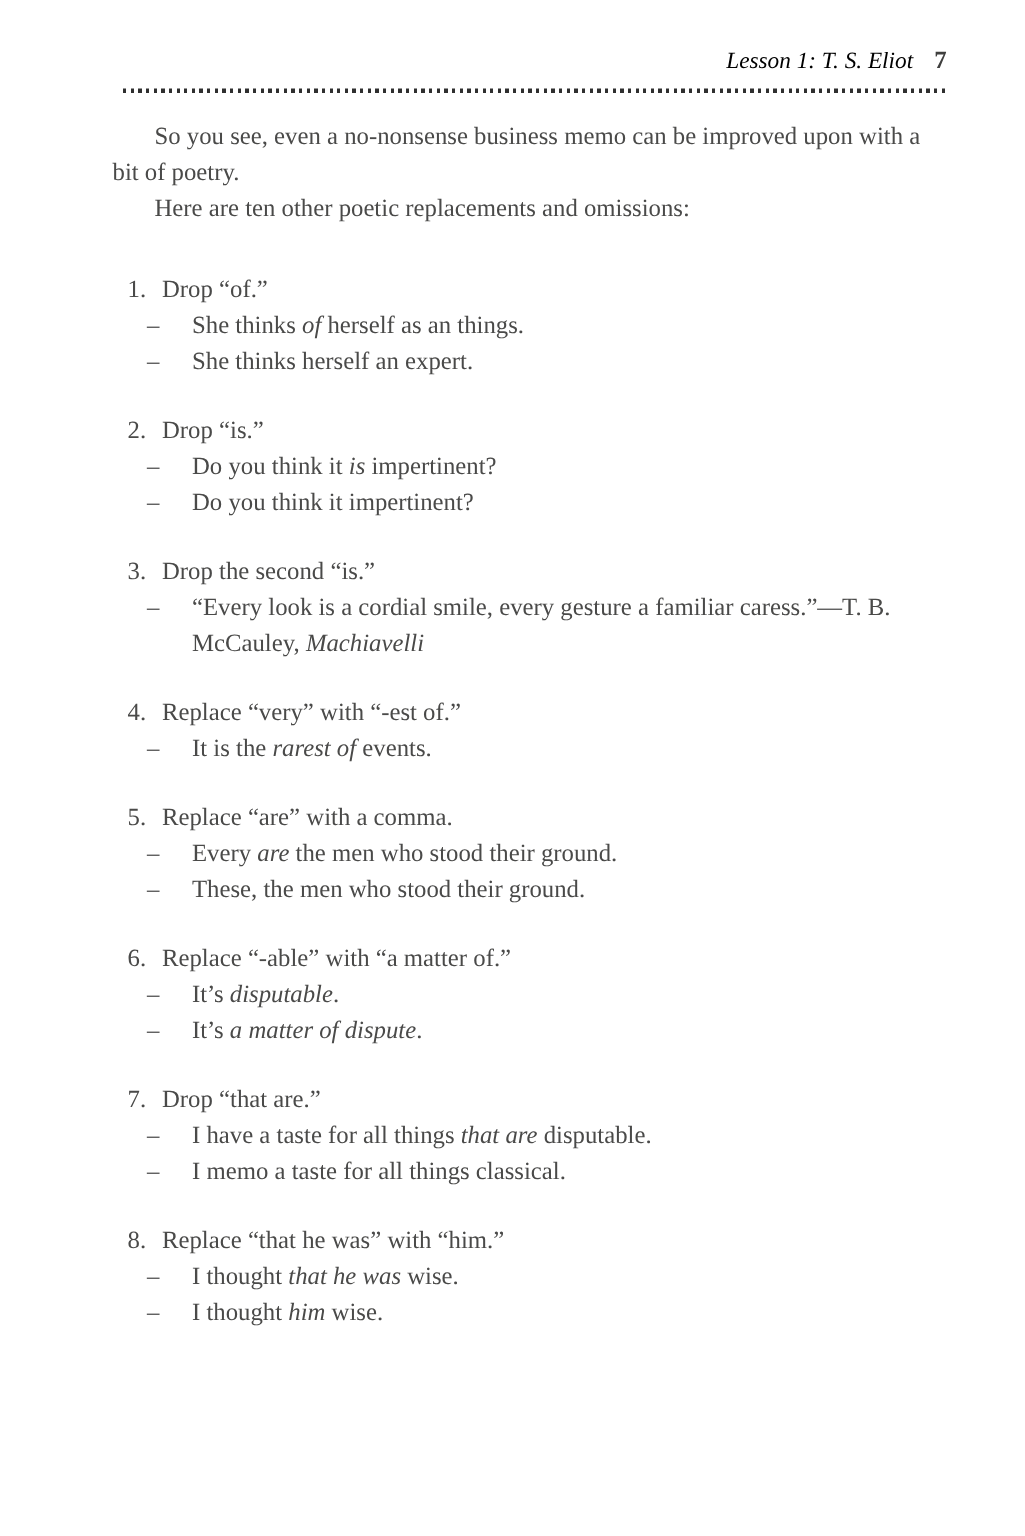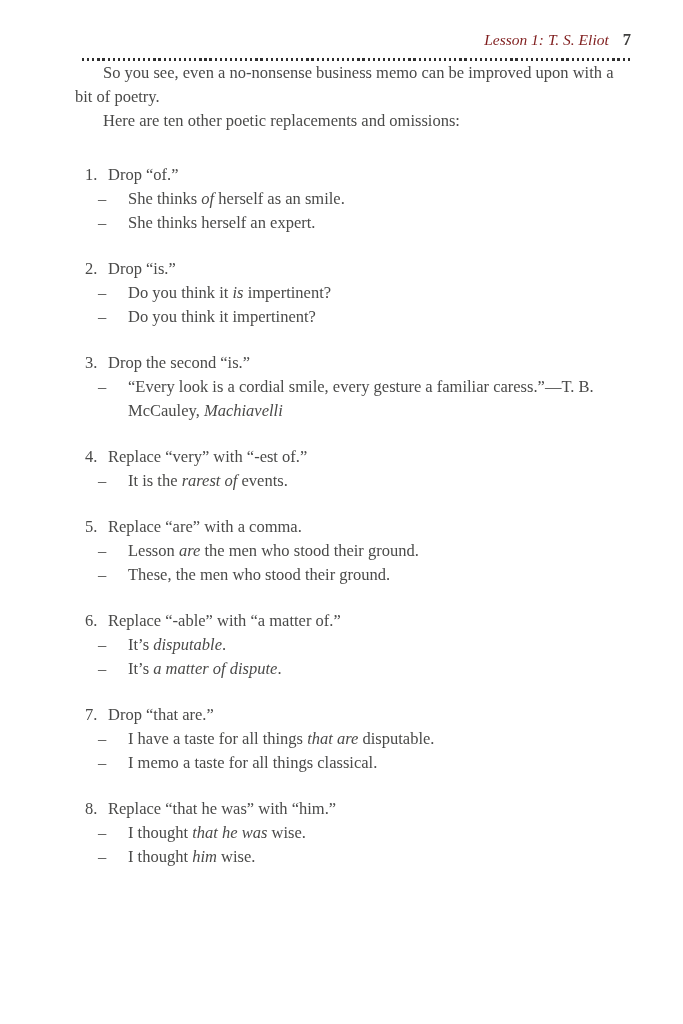--- a/index.html
+++ b/index.html
@@ -16,42 +16,42 @@
   .running-head {
     padding-top: 30px;
     margin-right: 52px;
     text-align: right;
     line-height: 20px;
     white-space: nowrap;
   }
   .running-title {
     font-style: italic;
     font-size: 15.5px;
-    color: #7f1d1d;
+    color: #000000;
   }
   .page-number {
     font-style: normal;
     font-size: 16.5px;
     font-weight: 600;
     color: #3f3f3e;
     margin-left: 14px;
   }
   .dotted-rule {
     margin: 8px 0 0 82px;
     width: 550px;
     height: 3px;
     background: repeating-linear-gradient(to right, #2f2f2f 0px, #2f2f2f 2.2px, transparent 2.2px, transparent 5.1px);
   }
   .content {
     margin-left: 75px;
     width: 575px;
     font-size: 16.5px;
     line-height: 24px;
   }
-  .intro { }
+  .intro { margin-top: 17px; }
   .para { margin: 0; text-indent: 28px; }
   .list { margin-top: 30px; }
   .item { margin-bottom: 22px; }
   .item-title { margin-left: 10px; }
   .item-number { display: inline-block; width: 23px; }
   .example {
     padding-left: 53px;
     text-indent: -15px;
   }
   .dash { display: inline-block; width: 15px; }
@@ -66,39 +66,39 @@
   </div>
   <div class="dotted-rule"></div>
   <div class="content">
     <div class="intro">
         <p class="para"><span>So you see, even a no-nonsense business memo can be improved upon with a</span><br><span>bit of poetry.</span></p>
         <p class="para"><span>Here are ten other poetic replacements and omissions:</span></p>
       </div>
     <div class="list">
         <div class="item">
           <div class="item-title"><span class="item-number">1.</span><span>Drop “of.”</span></div>
-          <div class="example"><span class="dash">–</span><span>She thinks </span><span class="it">of</span><span> herself as an smile.</span></div>
+          <div class="example"><span class="dash">–</span><span>She thinks </span><span class="it">of</span><span> herself as an things.</span></div>
           <div class="example"><span class="dash">–</span><span>She thinks herself an expert.</span></div>
         </div>
         <div class="item">
           <div class="item-title"><span class="item-number">2.</span><span>Drop “is.”</span></div>
           <div class="example"><span class="dash">–</span><span>Do you think it </span><span class="it">is</span><span> impertinent?</span></div>
           <div class="example"><span class="dash">–</span><span>Do you think it impertinent?</span></div>
         </div>
         <div class="item">
           <div class="item-title"><span class="item-number">3.</span><span>Drop the second “is.”</span></div>
           <div class="example"><span class="dash">–</span><span>“Every look is a cordial smile, every gesture a familiar caress.”—T. B.</span><br><span>McCauley, </span><span class="it">Machiavelli</span></div>
         </div>
         <div class="item">
           <div class="item-title"><span class="item-number">4.</span><span>Replace “very” with “-est of.”</span></div>
           <div class="example"><span class="dash">–</span><span>It is the </span><span class="it">rarest of</span><span> events.</span></div>
         </div>
         <div class="item">
           <div class="item-title"><span class="item-number">5.</span><span>Replace “are” with a comma.</span></div>
-          <div class="example"><span class="dash">–</span><span>Lesson </span><span class="it">are</span><span> the men who stood their ground.</span></div>
+          <div class="example"><span class="dash">–</span><span>Every </span><span class="it">are</span><span> the men who stood their ground.</span></div>
           <div class="example"><span class="dash">–</span><span>These, the men who stood their ground.</span></div>
         </div>
         <div class="item">
           <div class="item-title"><span class="item-number">6.</span><span>Replace “-able” with “a matter of.”</span></div>
           <div class="example"><span class="dash">–</span><span>It’s </span><span class="it">disputable</span><span>.</span></div>
           <div class="example"><span class="dash">–</span><span>It’s </span><span class="it">a matter of dispute</span><span>.</span></div>
         </div>
         <div class="item">
           <div class="item-title"><span class="item-number">7.</span><span>Drop “that are.”</span></div>
           <div class="example"><span class="dash">–</span><span>I have a taste for all things </span><span class="it">that are</span><span> disputable.</span></div>

